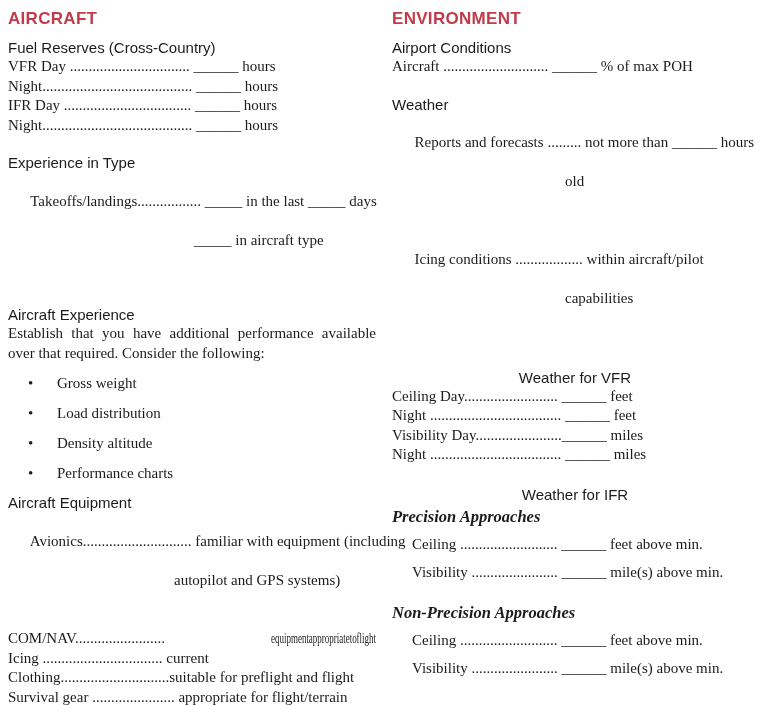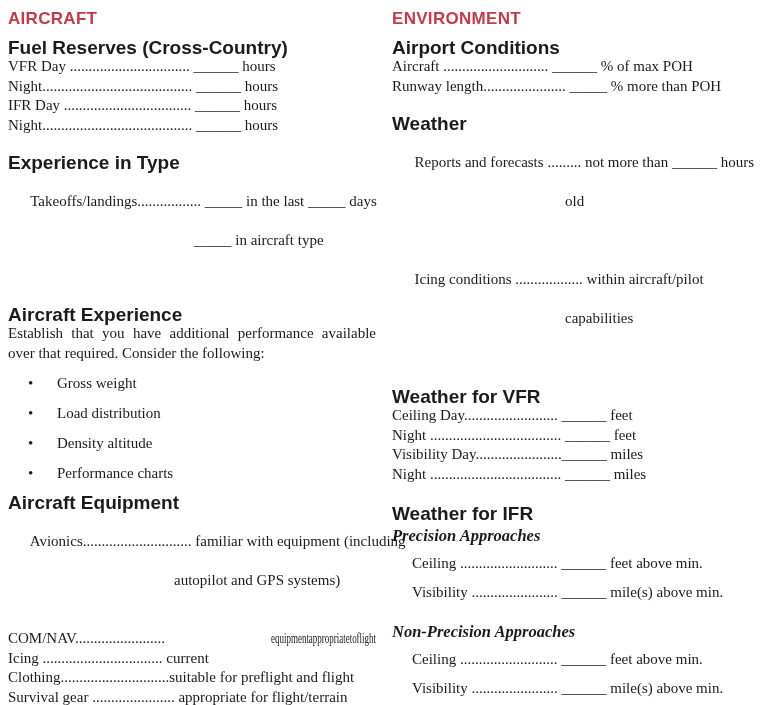--- a/index.html
+++ b/index.html
@@ -23,29 +23,29 @@
     font-family: "Liberation Sans", sans-serif;
     font-weight: 700;
     font-size: 17px;
     line-height: 22px;
     letter-spacing: 0.3px;
     color: #c23b4b;
     margin: 0 0 8px 0;
   }
   .subhead {
     font-family: "Liberation Sans", sans-serif;
-    font-weight: 700;
-    font-size: 19px;
+    font-weight: 400;
+    font-size: 15px;
     line-height: 19px;
     margin: 18px 0 0 0;
   }
   .mt0  { margin-top: 0; }
   .mt8  { margin-top: 8px; }
   .mt16 { margin-top: 16px; }
-  .mt20 { margin-top: 20px; }
+  .mt20 { margin-top: 20px; text-align: center; }
 
   .italic-head {
     font-family: "Liberation Serif", serif;
     font-weight: 700;
     font-style: italic;
     font-size: 16.5px;
     line-height: 21px;
     margin: 0;
   }
   .ih-mt2  { margin-top: 2px; }
@@ -149,21 +149,20 @@
     <div class="row">Icing ................................ current</div>
     <div class="row">Clothing.............................suitable for preflight and flight</div>
     <div class="row">Survival gear ...................... appropriate for flight/terrain</div>
   </div>
 
   <div class="col col-right">
     <h1 class="big-title">ENVIRONMENT</h1>
 
     <h2 class="subhead mt0">Airport Conditions</h2>
     <div class="row">Aircraft ............................ ______ % of max POH</div>
-    <div class="row">Runway length...................... _____ % more than POH</div>
 
     <h2 class="subhead">Weather</h2>
     <div class="row">
       <span>Reports and forecasts ......... not more than ______ hours</span>
       <div class="cont ind-c">old</div>
     </div>
     <div class="row">
       <span>Icing conditions .................. within aircraft/pilot</span>
       <div class="cont ind-c">capabilities</div>
     </div>

